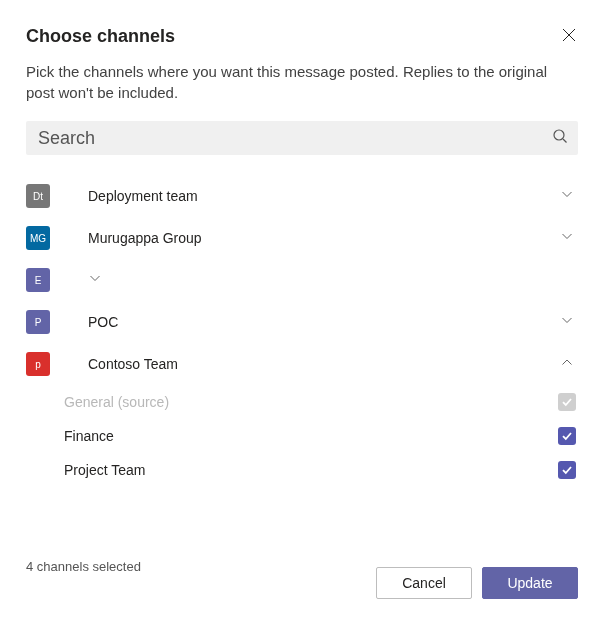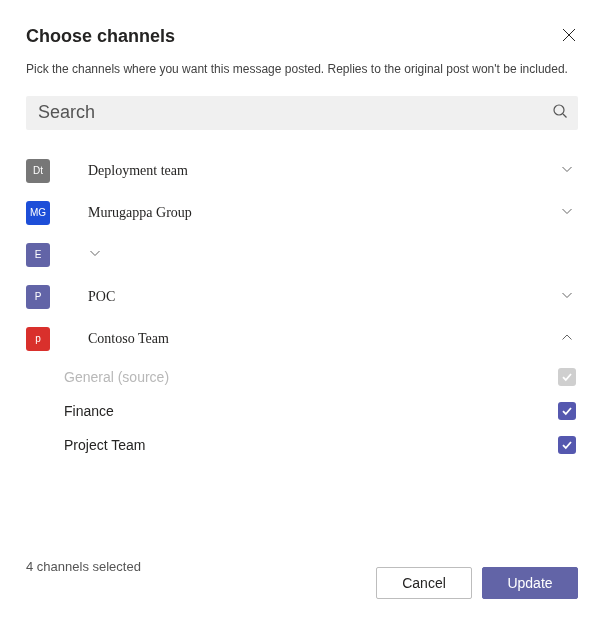--- a/index.html
+++ b/index.html
@@ -27,21 +27,21 @@
       background: none;
       border: none;
       cursor: pointer;
       padding: 2px;
       color: #252423;
       display: flex;
       align-items: center;
       justify-content: center;
     }
     .description {
-      font-size: 12px;
+      font-size: 15px;
       color: #424242;
       line-height: 1.4;
       margin-bottom: 18px;
     }
     .search-wrap {
       position: relative;
       margin-bottom: 20px;
     }
     .search-input {
       width: 100%;
@@ -81,21 +81,20 @@
       font-size: 10px;
       color: #fff;
       font-weight: 500;
       margin-right: 14px;
       flex-shrink: 0;
     }
     .team-name {
       flex: 1;
       font-size: 14px;
       color: #252423;
-      font-family: Liberation Serif, serif;
     }
     .chevron {
       color: #666;
       flex-shrink: 0;
       margin-right: 4px;
     }
     .channel-list { }
     .channel-row {
       display: flex;
       align-items: center;
@@ -196,21 +195,21 @@
     <div class="team-avatar" style="background:#777777">Dt</div>
     <div class="team-name">Deployment team</div>
     <span class="chevron">
       <svg width="14" height="14" viewBox="0 0 14 14">
           <path d="M2.5 5 L7 9.5 L11.5 5" stroke="currentColor" stroke-width="1" fill="none"></path>
         </svg>
     </span>
   </div>
 
   <div class="team-row">
-    <div class="team-avatar" style="background:#1d4ed8">MG</div>
+    <div class="team-avatar" style="background:#0369a1">MG</div>
     <div class="team-name">Murugappa Group</div>
     <span class="chevron">
       <svg width="14" height="14" viewBox="0 0 14 14">
           <path d="M2.5 5 L7 9.5 L11.5 5" stroke="currentColor" stroke-width="1" fill="none"></path>
         </svg>
     </span>
   </div>
 
   <div class="team-row">
     <div class="team-avatar" style="background:#6264a7">E</div>

